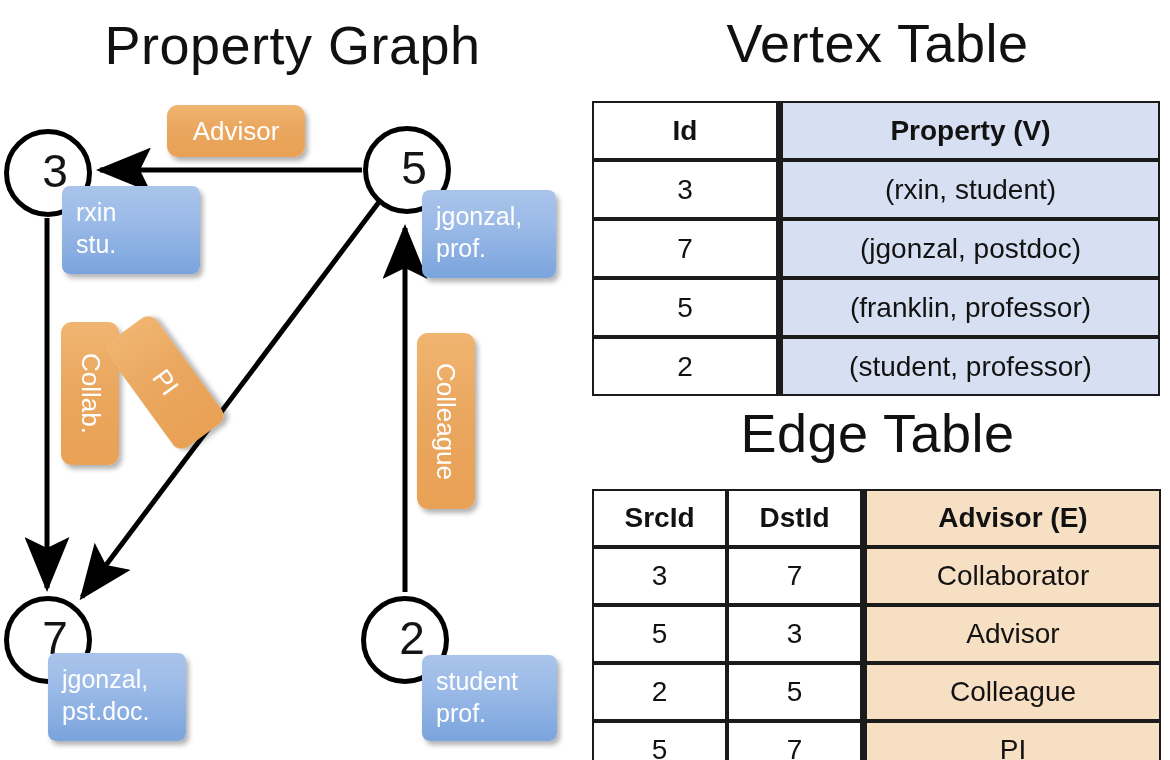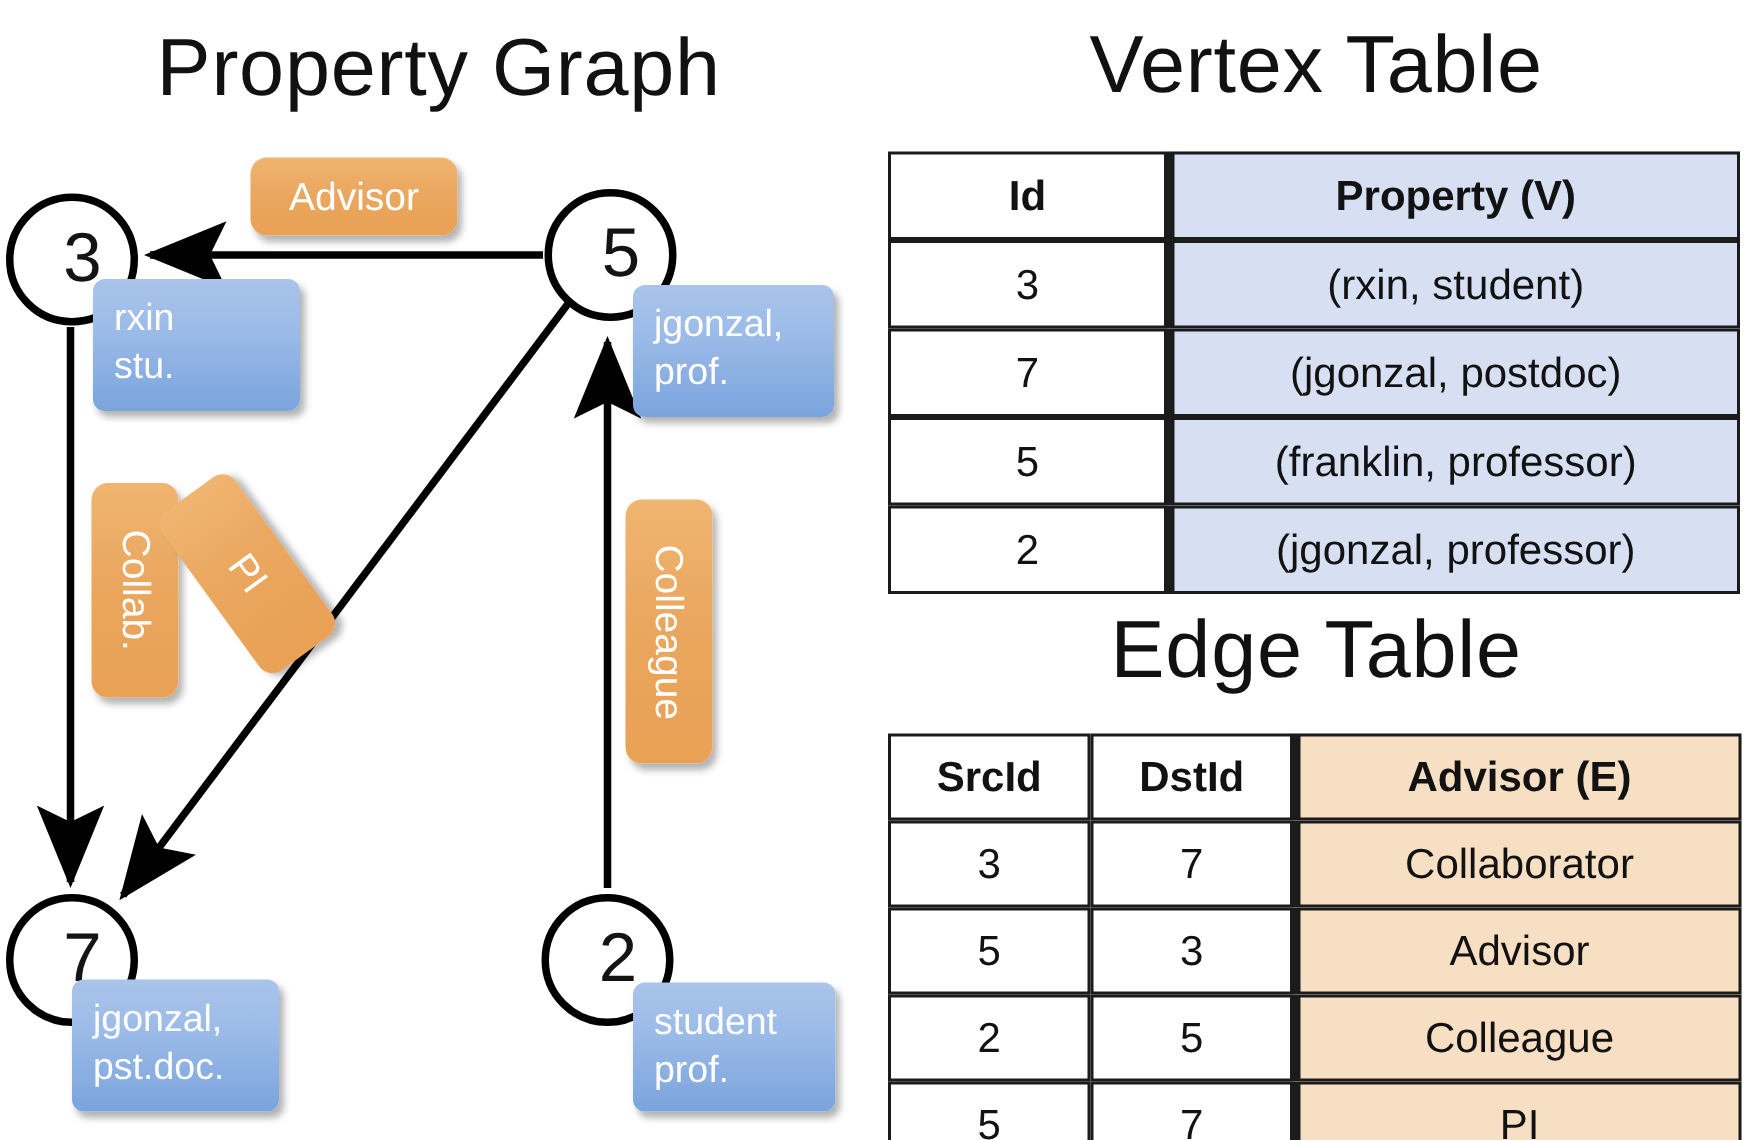--- a/index.html
+++ b/index.html
@@ -255,21 +255,21 @@
     <tr>
       <td class="col-id">7</td>
       <td class="col-prop prop-cell">(jgonzal, postdoc)</td>
     </tr>
     <tr>
       <td class="col-id">5</td>
       <td class="col-prop prop-cell">(franklin, professor)</td>
     </tr>
     <tr>
       <td class="col-id">2</td>
-      <td class="col-prop prop-cell">(jgonzal, professor)</td>
+      <td class="col-prop prop-cell">(student, professor)</td>
     </tr>
   </tbody>
 </table>
 
 <div id="title-edge-table" class="section-title">Edge Table</div>
 
 <table id="edge-table" class="data-table">
   <thead>
     <tr>
       <th class="col-src">SrcId</th>

